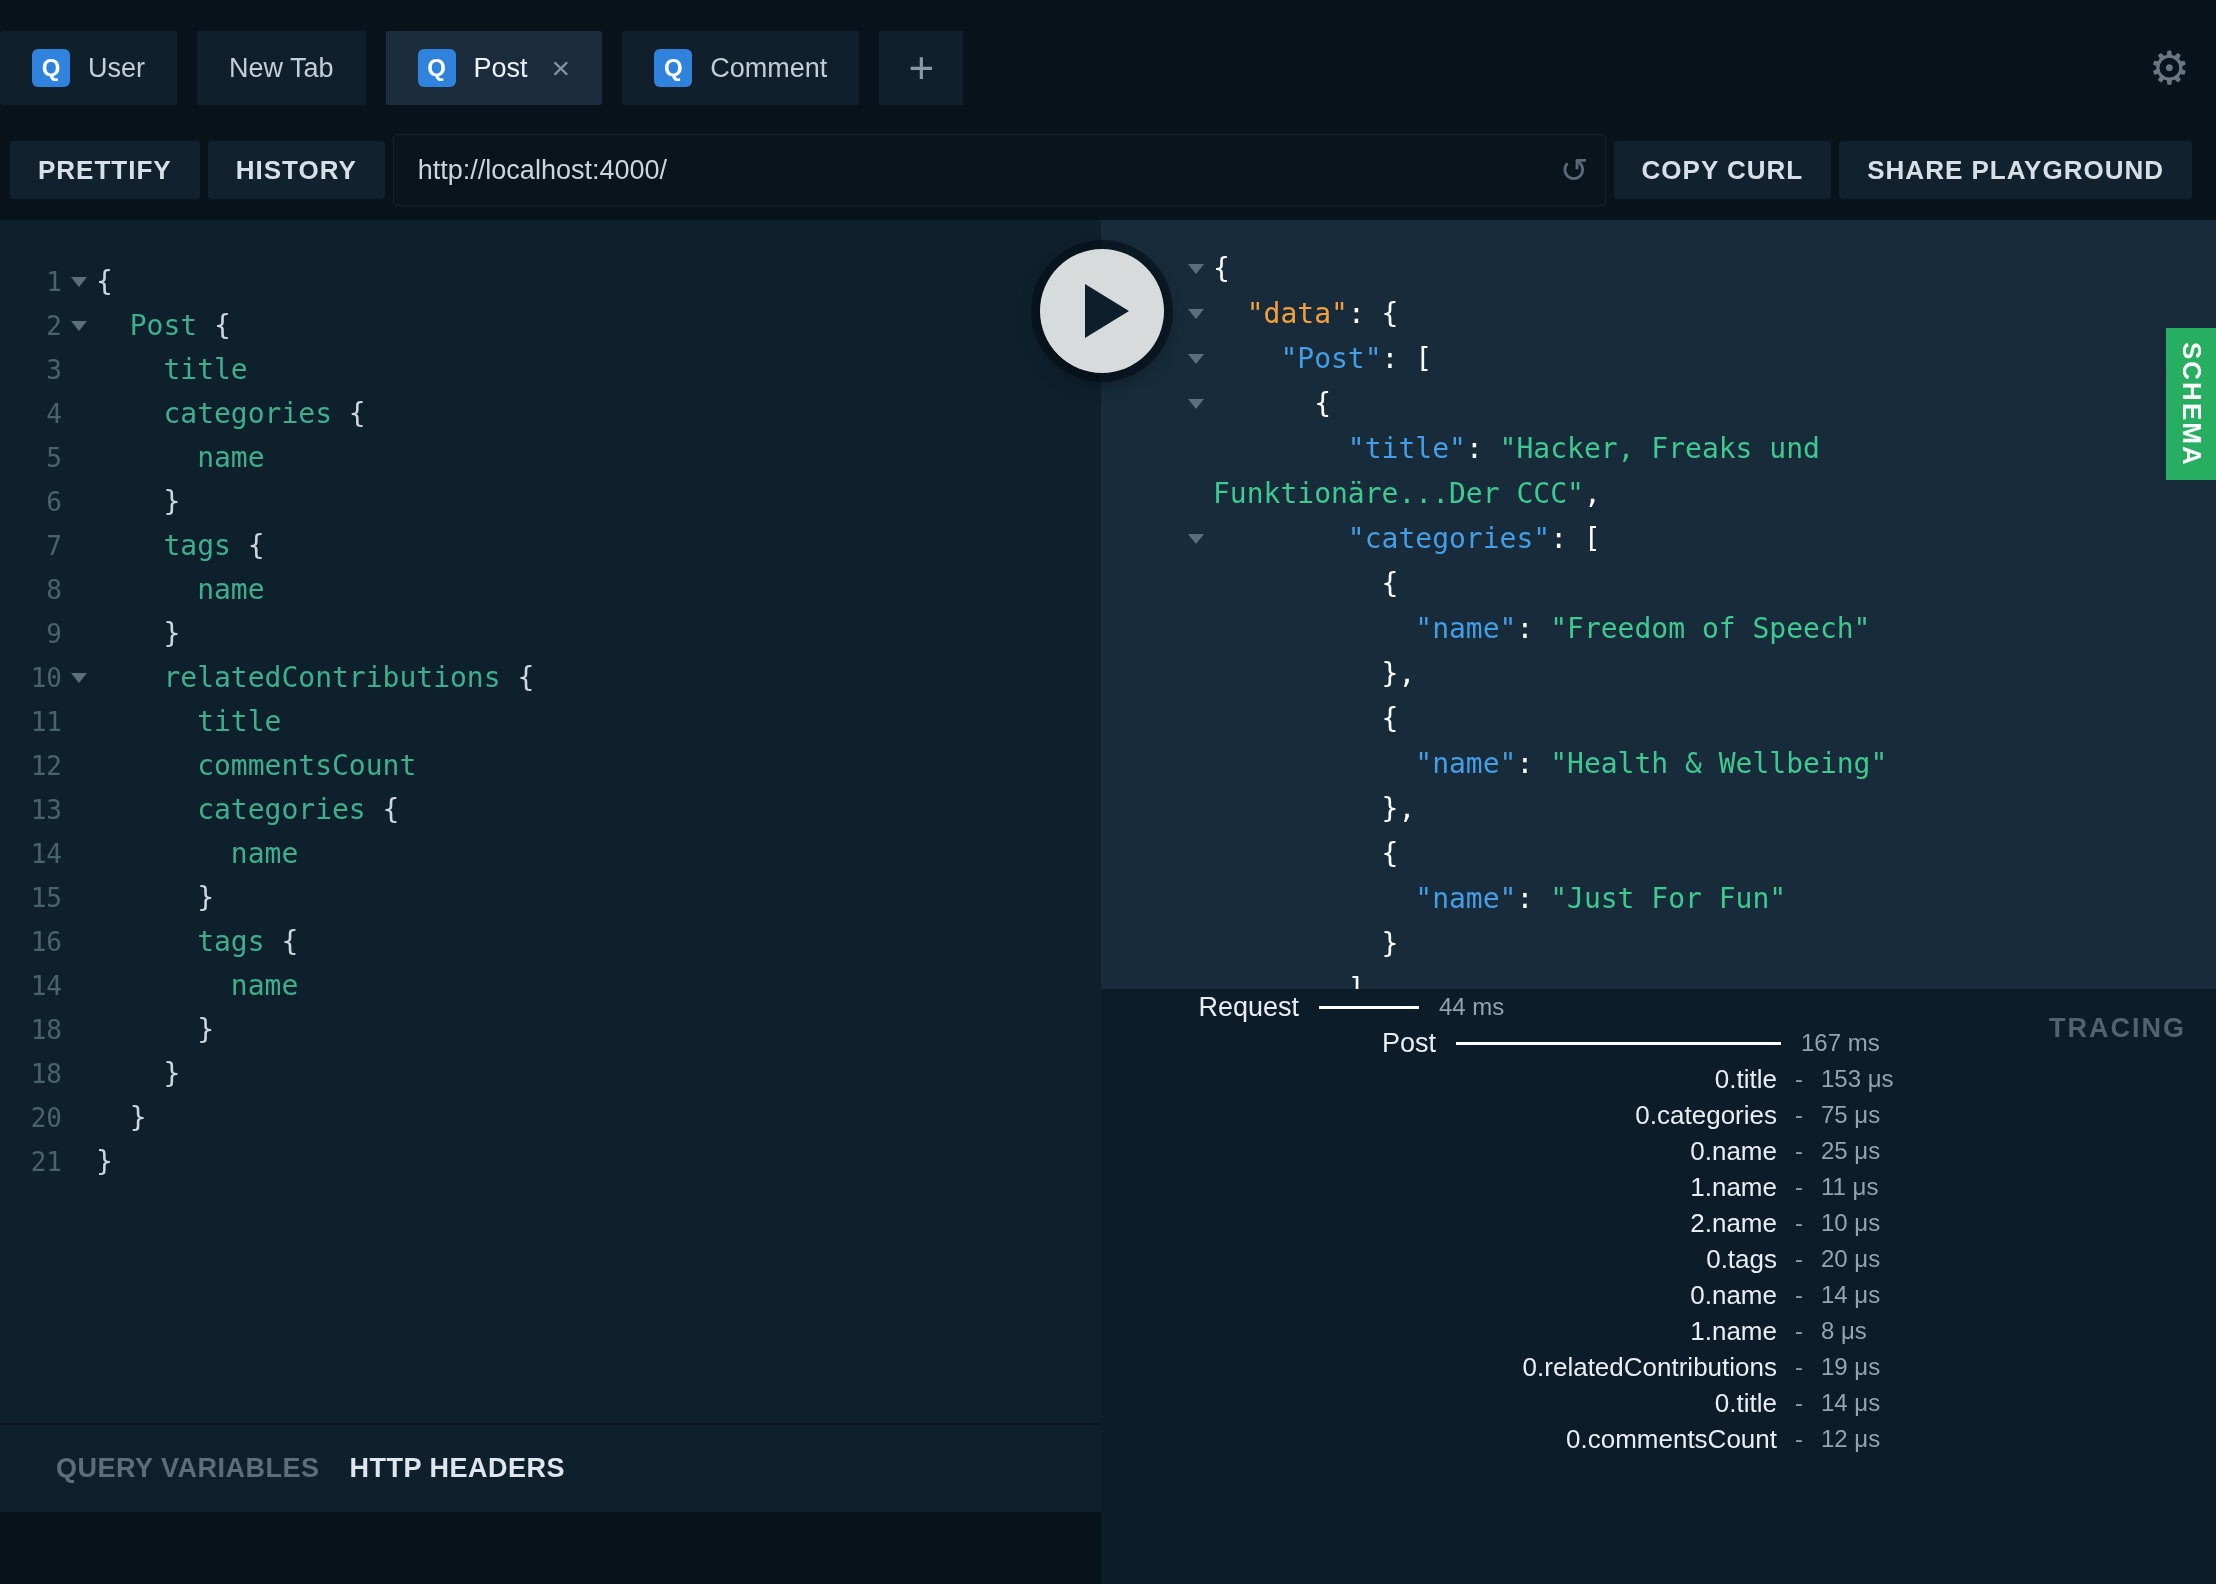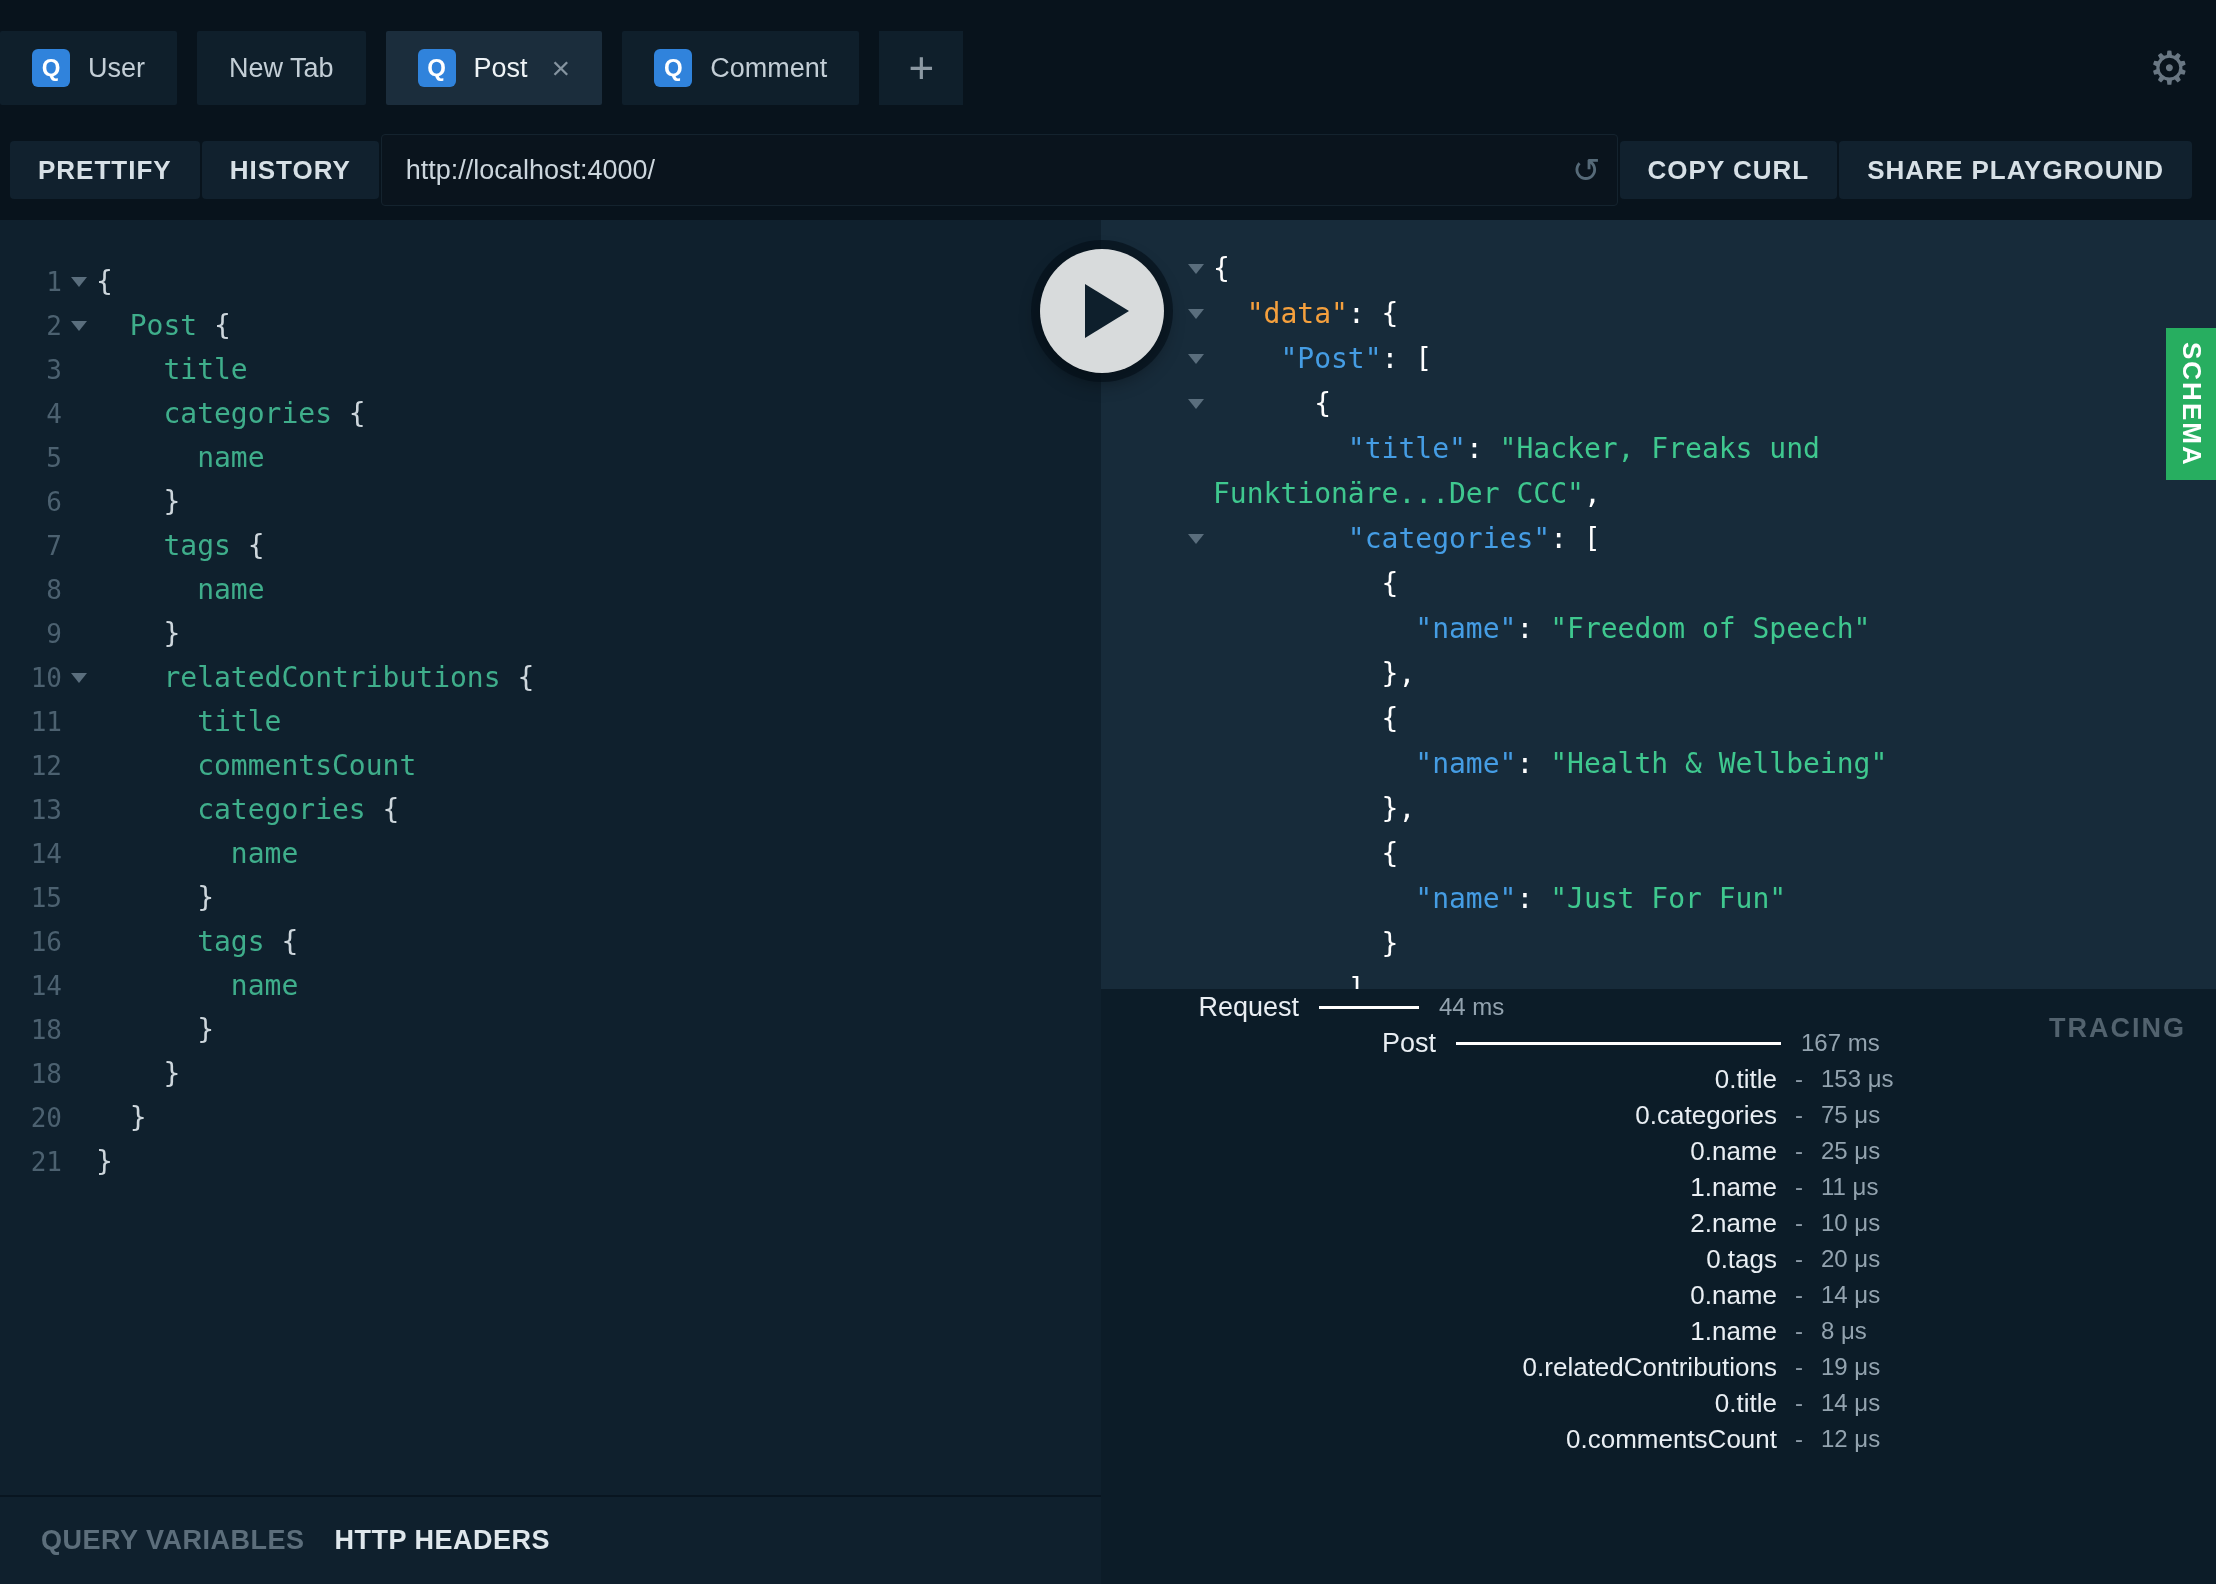--- a/index.html
+++ b/index.html
@@ -16,40 +16,40 @@
   .tab-badge { width:38px; height:38px; border-radius:6px; background:#3083dc; color:#fff;
                font-weight:bold; font-size:24px; display:flex; align-items:center; justify-content:center;
                margin-right:18px; }
   .tab-label { white-space:nowrap; }
   .tab-close { margin-left:24px; color:#8594a0; font-size:32px; line-height:1; }
   .tab-plus { height:74px; width:84px; margin-left:20px; background:#0f1f2b; color:#8b98a2;
               font-size:44px; display:flex; align-items:center; justify-content:center; cursor:pointer; }
   .gear { margin-left:auto; margin-right:26px; font-size:46px; color:#697783; cursor:pointer; }
 
   
-  .toolbar { height:84px; display:flex; align-items:center; padding:0 24px 16px 10px; gap:2px; }
+  .toolbar { height:84px; display:flex; align-items:center; padding:0 24px 16px 10px; gap:8px; }
   .btn { background:#11212e; color:#d7e0e6; border:none; font-family:"Liberation Sans",sans-serif;
          font-weight:600; font-size:26px; letter-spacing:1px; height:58px; padding:0 28px;
          border-radius:4px; display:flex; align-items:center; cursor:pointer; white-space:nowrap; }
   .url-wrap { flex:1; position:relative; height:72px; background:#0a141d; border:1px solid #14232e;
               border-radius:4px; display:flex; align-items:center; }
   .url-wrap input { flex:1; background:transparent; border:none; outline:none; color:#ccd6dd;
                     font-size:27px; font-family:"Liberation Sans",sans-serif; padding:0 60px 0 24px; }
   .reload { position:absolute; right:16px; top:50%; transform:translateY(-50%); font-size:34px;
             color:#566a78; cursor:pointer; }
 
   
   .query-pane  { position:absolute; top:220px; left:0; width:1101px; height:1275px;
                  background:#0f202d; overflow:hidden; padding-top:40px; }
   .result-pane { position:absolute; top:220px; left:1101px; width:1115px; height:769px;
                  background:#172b3a; overflow:hidden; padding-top:26px; }
   .tracing-pane{ position:absolute; top:989px; left:1101px; width:1115px; height:595px;
                  background:#0c1c28; overflow:hidden; }
-  .bottom-bar  { position:absolute; top:1495px; left:0; width:1101px; height:89px; background:#0f202d;
-                 border-top:2px solid #081520; display:flex; align-items:center; gap:30px; padding-left:41px; }
+  .bottom-bar  { position:absolute; top:1423px; left:0; width:1101px; height:89px; background:#0f202d;
+                 border-top:2px solid #081520; display:flex; align-items:center; gap:30px; padding-left:56px; }
   .bb-muted  { color:#5c6e7b; font-weight:bold; font-size:27px; letter-spacing:0.5px; cursor:pointer; }
   .bb-active { color:#dfe7ec; font-weight:bold; font-size:27px; letter-spacing:0.5px; cursor:pointer; }
 
   
   .code-row { display:flex; height:44px; line-height:44px; white-space:pre;
               font-family:"DejaVu Sans Mono", monospace; font-size:28px; }
   #result-code .code-row { height:45px; line-height:45px; }
   .lnum { width:62px; flex:none; text-align:right; color:#4c6170; font-size:26px; }
   .fold-col { width:34px; flex:none; display:flex; align-items:center; justify-content:center; }
   #result-code .fold-col { margin-left:78px; }

